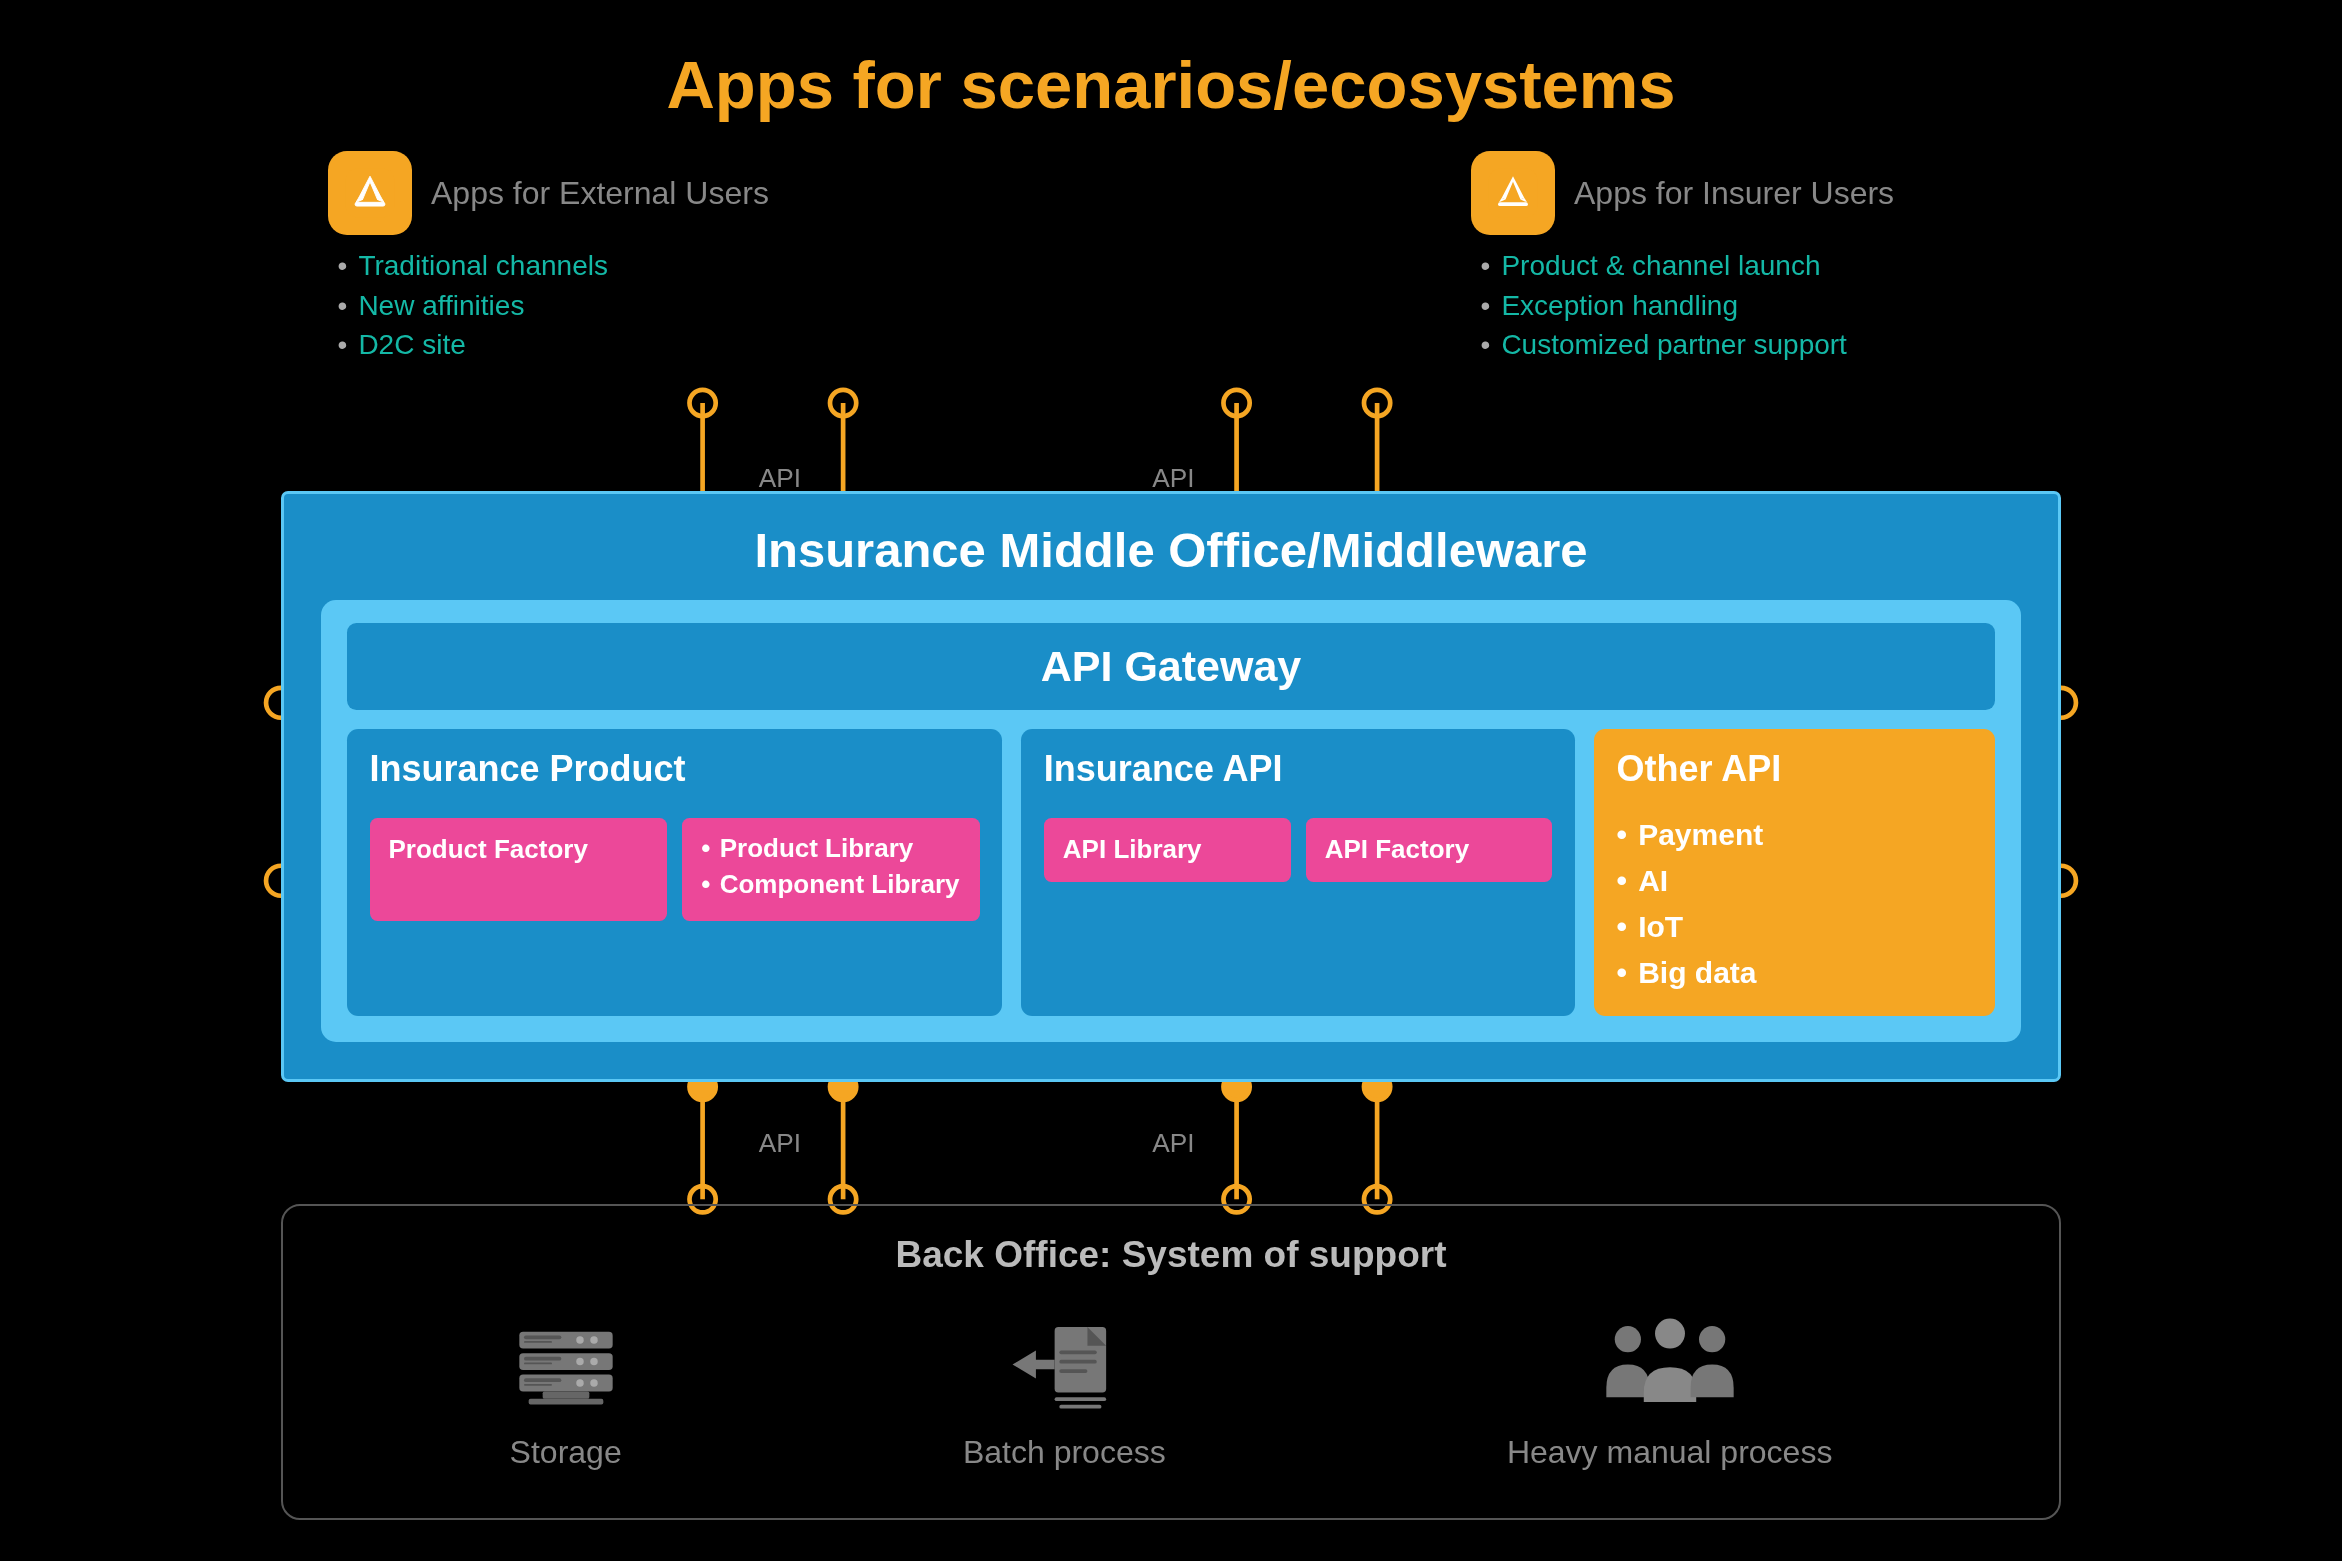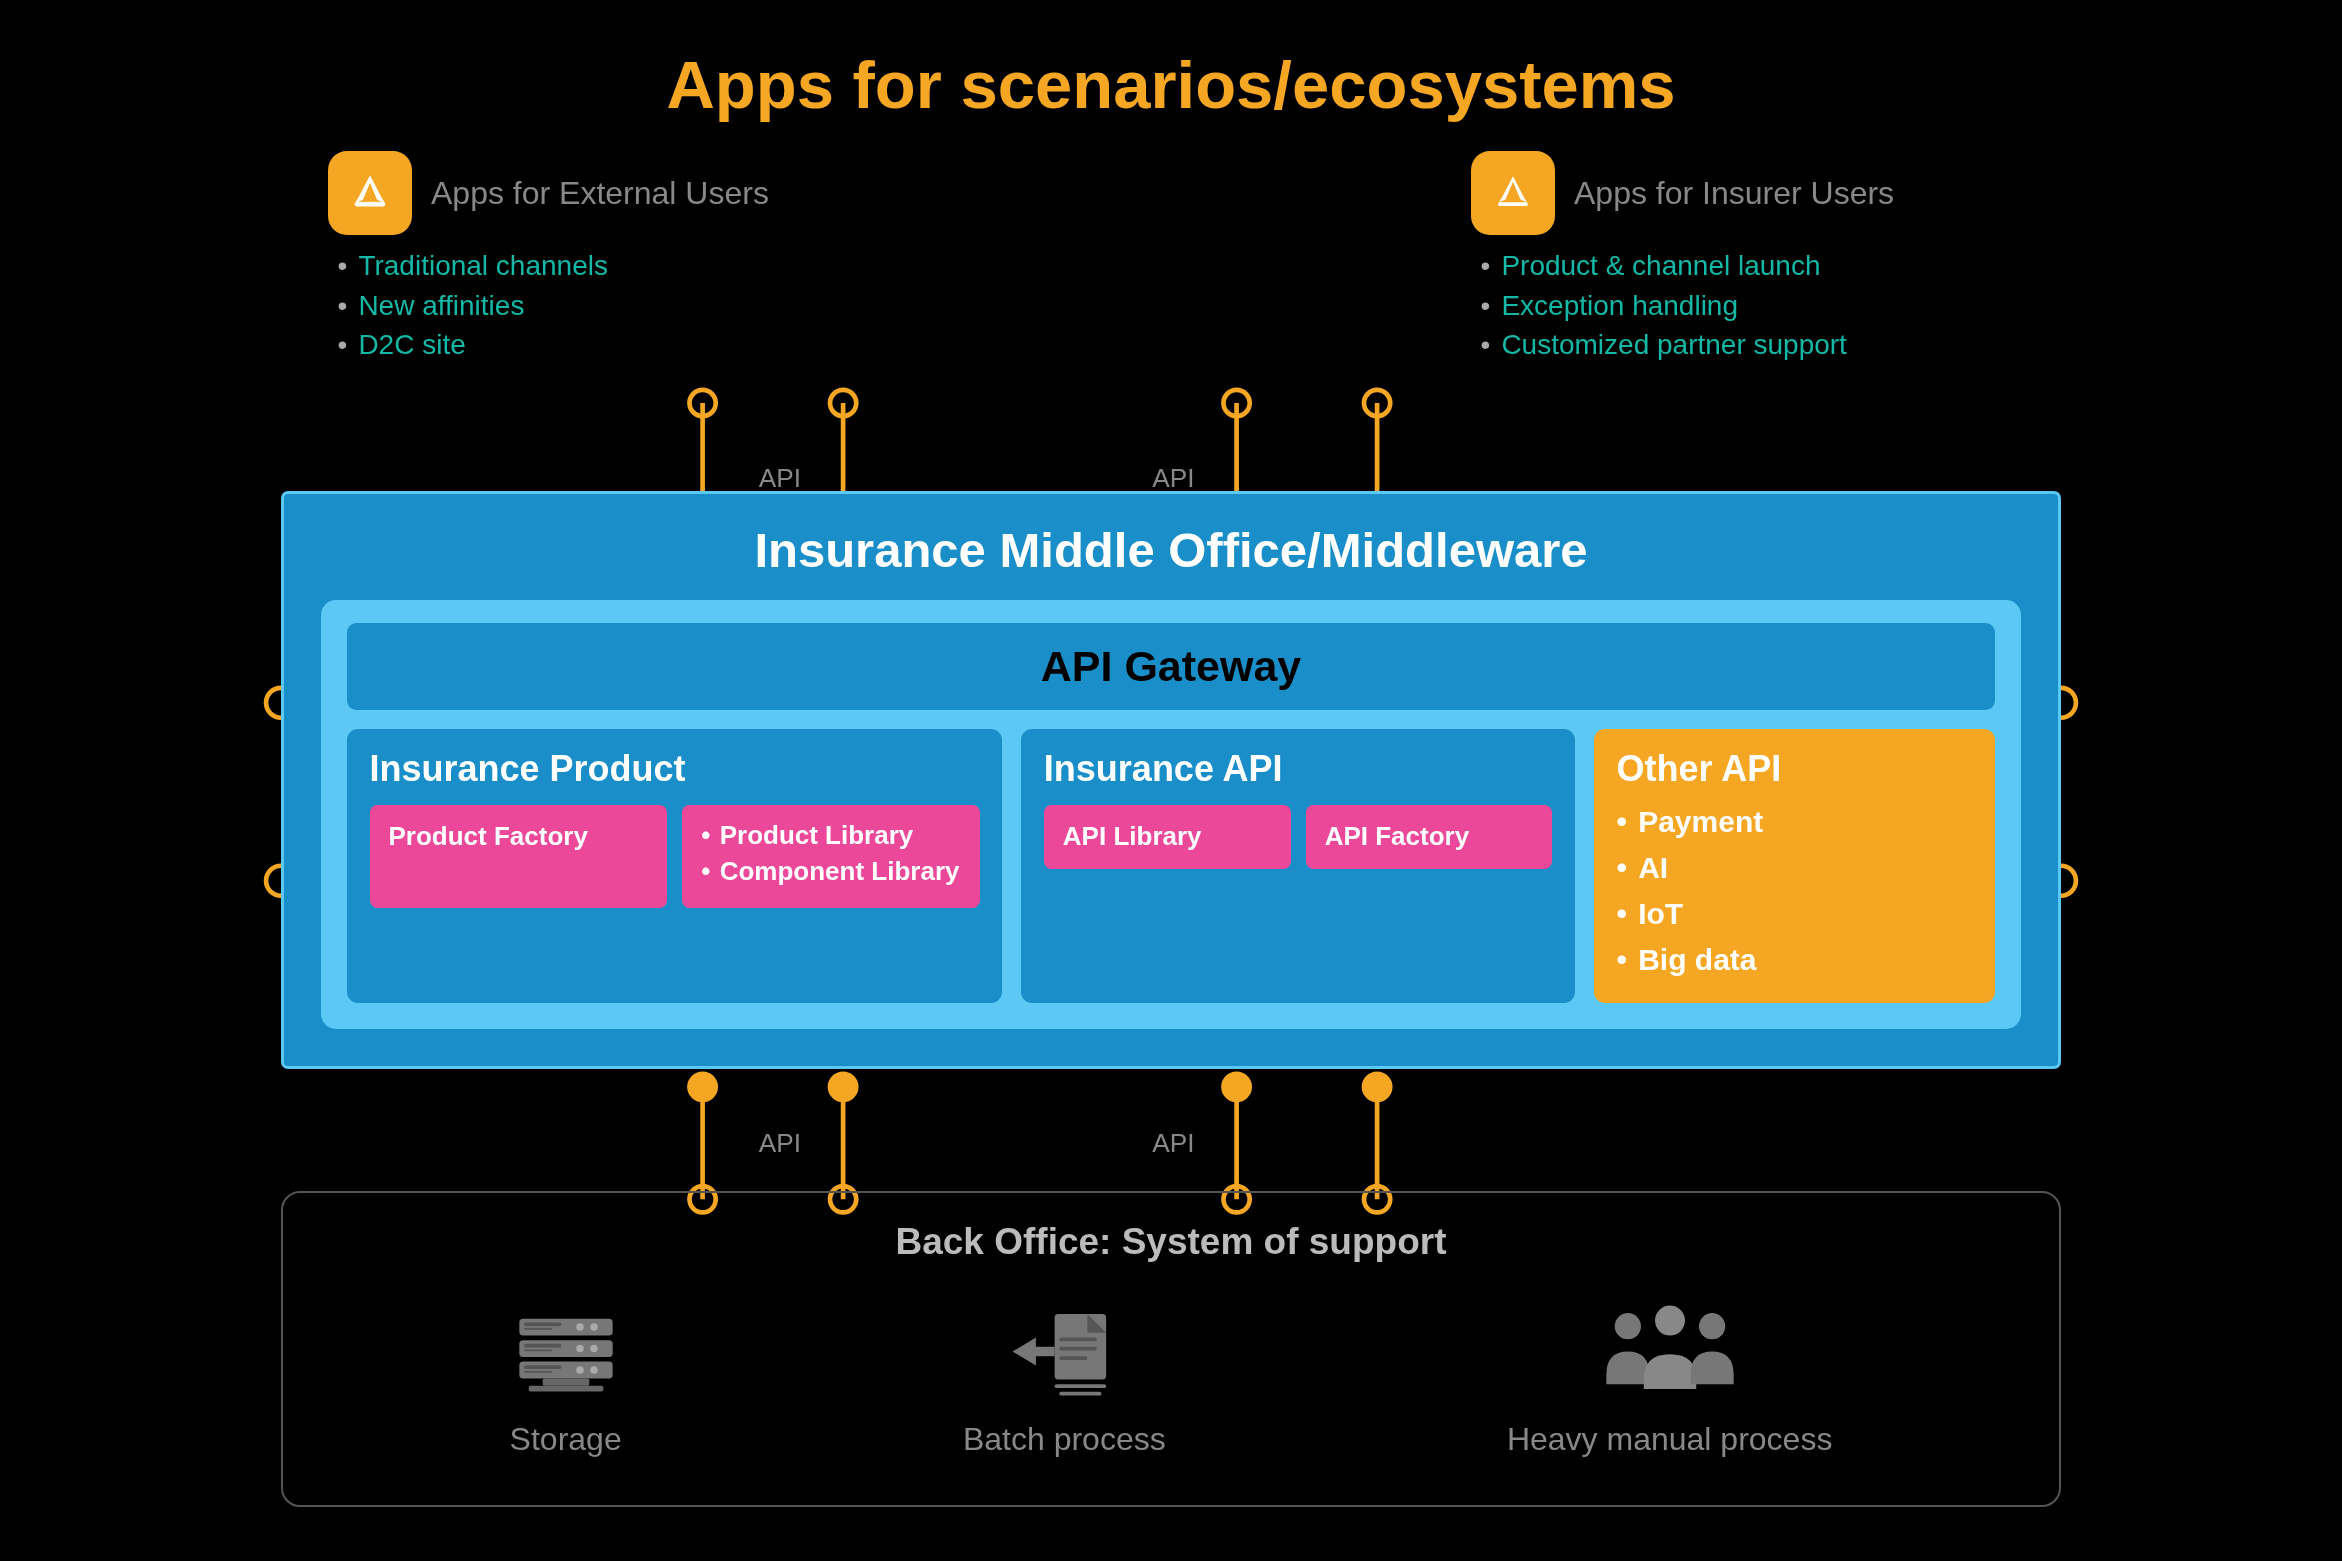--- a/index.html
+++ b/index.html
@@ -134,21 +134,21 @@
       background: #1a8ec8;
       border-radius: 9.4px;
       text-align: center;
       padding: 19px;
       margin-bottom: 19px;
     }
 
     .api-gateway-title {
       font-size: 43px;
       font-weight: bold;
-      color: #000000;
+      color: #ffffff;
     }
 
     .product-api-row {
       display: flex;
       gap: 19px;
     }
 
     .insurance-product-box {
       background: #1a8ec8;
       border-radius: 11.2px;
@@ -167,21 +167,21 @@
       background: #F5A623;
       border-radius: 11.2px;
       padding: 19px 22.5px;
       flex: 0.7;
     }
 
     .box-title {
       font-size: 36px;
       font-weight: bold;
       color: white;
-      margin-bottom: 15px;
+      margin-bottom: 28px;
     }
 
     .inner-cards {
       display: flex;
       gap: 15px;
     }
 
     .card {
       background: #ec4899;
       border-radius: 7.5px;

